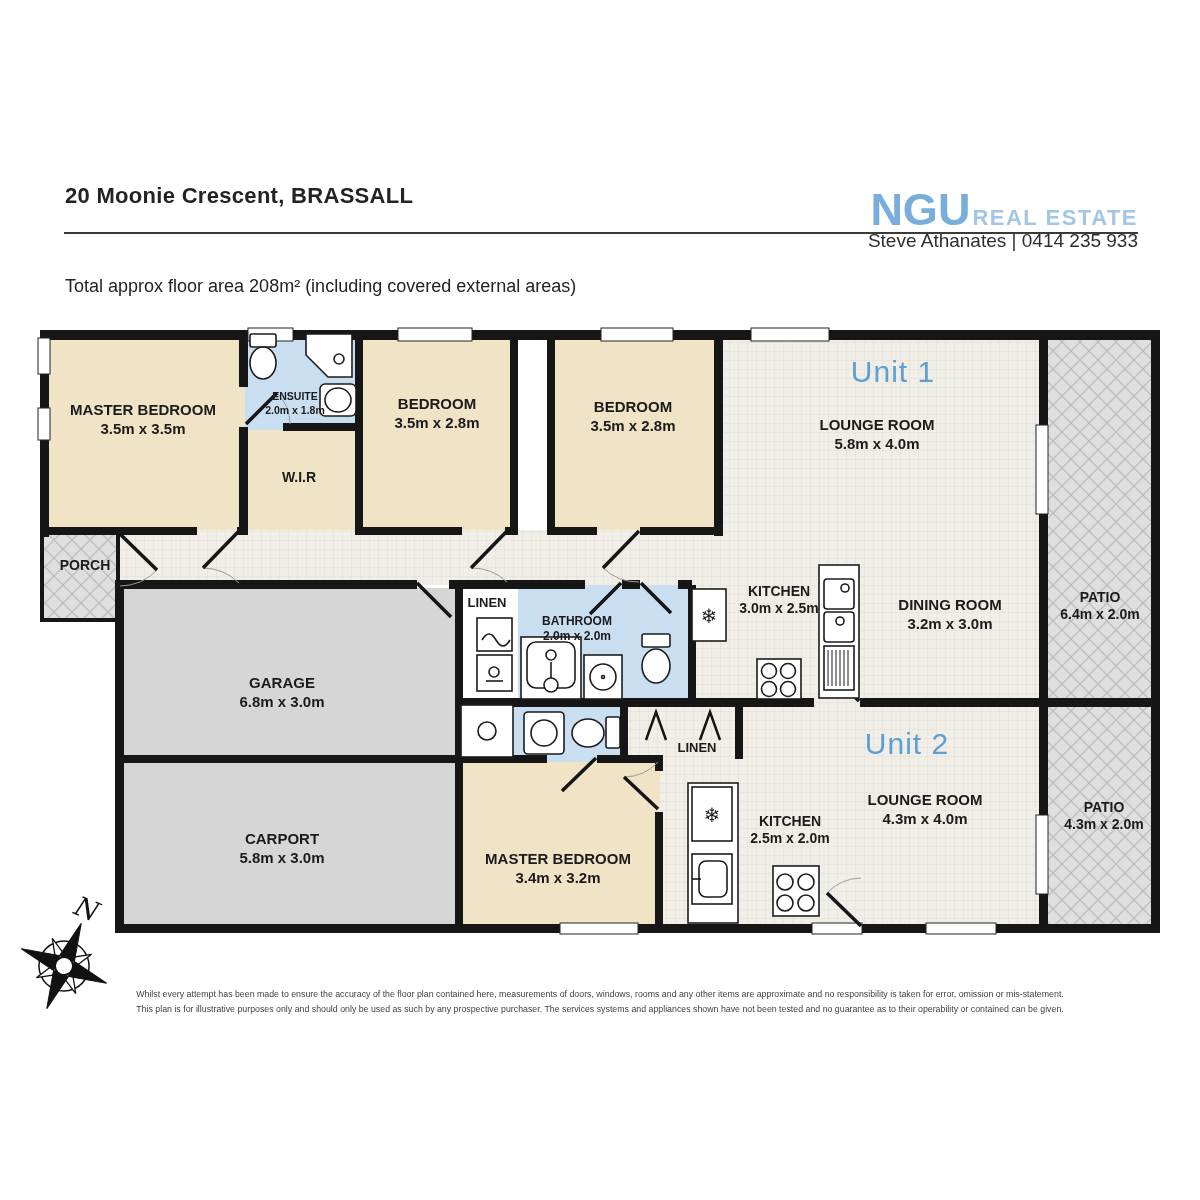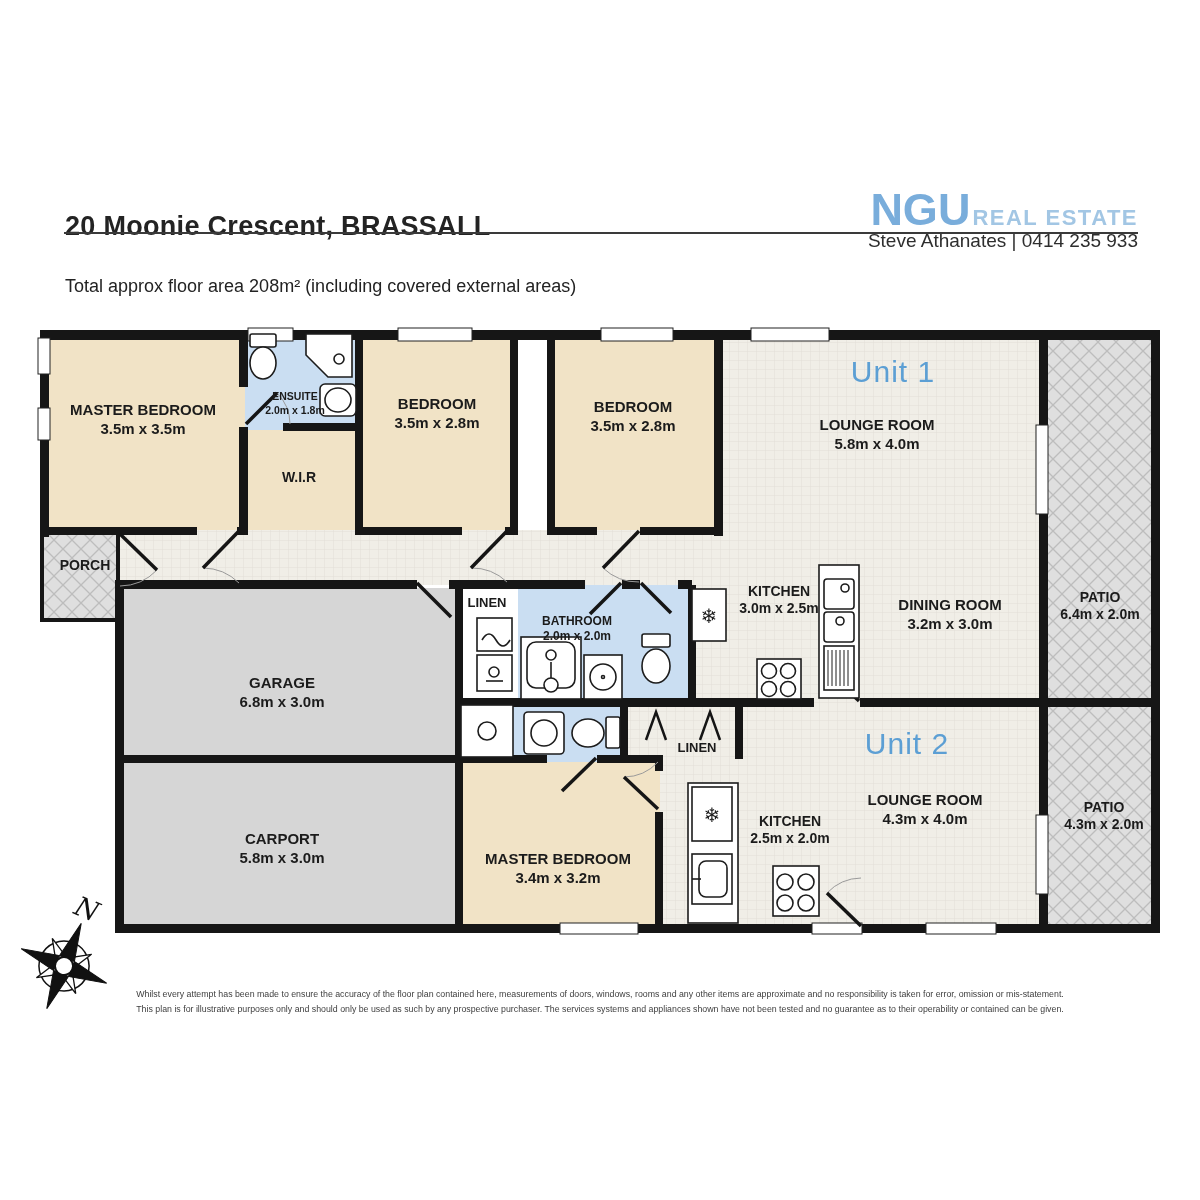--- a/index.html
+++ b/index.html
@@ -1,18 +1,18 @@
 <!DOCTYPE html>
 <html><head>
 <meta charset="utf-8">
 <style>
   html,body{margin:0;padding:0;background:#fff;}
   .page{position:relative;width:1200px;height:1200px;background:#ffffff;overflow:hidden;
         font-family:"Liberation Sans",sans-serif;color:#222;}
-  .title{position:absolute;left:65px;top:211px;font-size:27px;font-weight:600;letter-spacing:.3px;color:#232323;}
+  .title{position:absolute;left:65px;top:183px;font-size:22px;font-weight:600;letter-spacing:.3px;color:#232323;}
   .rule{position:absolute;left:64px;right:62px;top:232px;height:2px;background:#3a3a3a;}
   .subtitle{position:absolute;left:65px;top:244px;font-size:19px;font-weight:400;color:#232323;}
   .floorarea{position:absolute;left:65px;top:276px;font-size:18px;font-weight:400;color:#232323;}
   .brand{position:absolute;right:62px;top:184px;display:flex;align-items:baseline;}
   .brand .ngu{font-size:45px;font-weight:700;color:#79ADDB;letter-spacing:0;}
   .brand .re{font-size:22px;font-weight:700;color:#A2C6E4;letter-spacing:1.5px;margin-left:2px;}
   .agent{position:absolute;right:62px;top:230px;font-size:19px;color:#2e2e2e;}
   .footer{position:absolute;left:0;top:987px;width:100%;text-align:center;font-size:8.8px;
           color:#3e3e3e;line-height:15px;}
   svg text{font-family:"Liberation Sans",sans-serif;}

